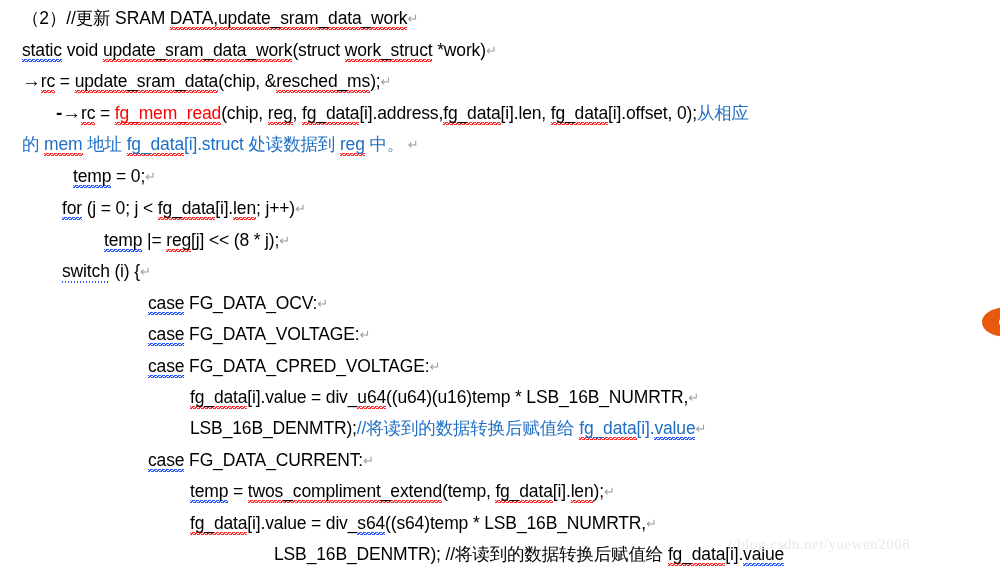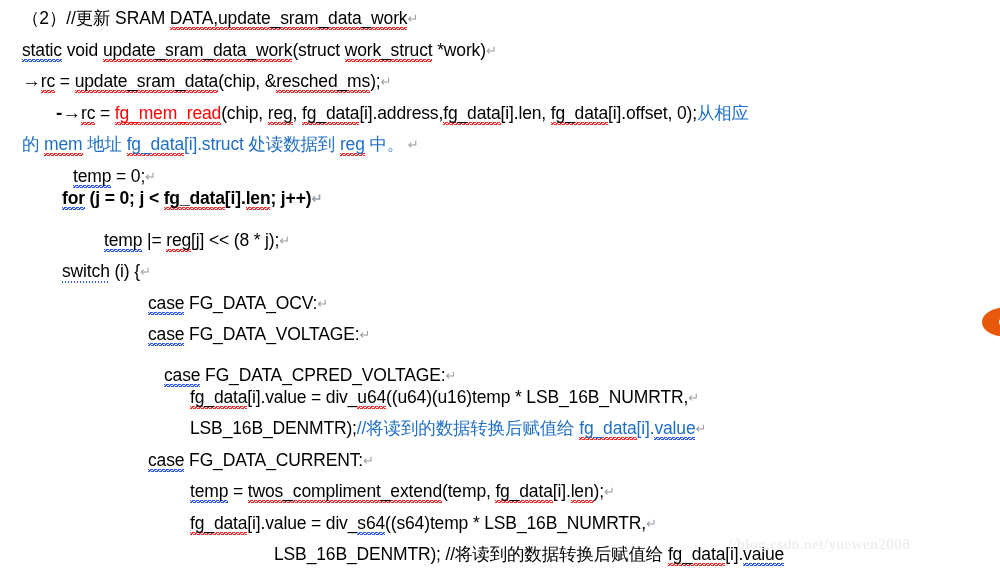--- a/index.html
+++ b/index.html
@@ -109,26 +109,26 @@
 
 <div id="doc">
 
   <div id="lines-host">
       <div class="line" style="left: 22px; top: 8px;"><span class="blk">（2）//更新 SRAM </span><span class="blk sq-red">DATA,update_sram_data_work</span><span class="pilcrow">↵</span></div>
       <div class="line" style="left: 22px; top: 40px;"><span class="blk sq-blue">static</span><span class="blk"> void </span><span class="blk sq-red">update_sram_data_work</span><span class="blk">(struct </span><span class="blk sq-red">work_struct</span><span class="blk"> *work)</span><span class="pilcrow">↵</span></div>
       <div class="line" style="left: 22px; top: 71px;"><span class="blk arrow-big">→</span><span class="blk sq-red">rc</span><span class="blk"> = </span><span class="blk sq-red">update_sram_data</span><span class="blk">(chip, &amp;</span><span class="blk sq-red">resched_ms</span><span class="blk">);</span><span class="pilcrow">↵</span></div>
       <div class="line" style="left: 56px; top: 103px;"><span class="blk arrow-big">-→</span><span class="blk sq-red">rc</span><span class="blk"> = </span><span class="red sq-red">fg_mem_read</span><span class="blk">(chip, </span><span class="blk sq-red">reg</span><span class="blk">, </span><span class="blk sq-red">fg_data</span><span class="blk">[i].address,</span><span class="blk sq-red">fg_data</span><span class="blk">[i].len, </span><span class="blk sq-red">fg_data</span><span class="blk">[i].offset, 0);</span><span class="blue">从相应</span></div>
       <div class="line" style="left: 22px; top: 134px;"><span class="blue">的 </span><span class="blue sq-red">mem</span><span class="blue"> 地址 </span><span class="blue sq-red">fg_data</span><span class="blue">[i].struct 处读数据到 </span><span class="blue sq-red">reg</span><span class="blue"> 中。</span><span class="pilcrow"> ↵</span></div>
       <div class="line" style="left: 62px; top: 166px; margin-left: 11px;"><span class="blk sq-blue">temp</span><span class="blk"> = 0;</span><span class="pilcrow">↵</span></div>
-      <div class="line" style="left: 62px; top: 188px; font-weight: bold;"><span class="blk sq-blue">for</span><span class="blk"> (j = 0; j &lt; </span><span class="blk sq-red">fg_data</span><span class="blk">[i].</span><span class="blk sq-red">len</span><span class="blk">; j++)</span><span class="pilcrow">↵</span></div>
+      <div class="line" style="left: 62px; top: 198px;"><span class="blk sq-blue">for</span><span class="blk"> (j = 0; j &lt; </span><span class="blk sq-red">fg_data</span><span class="blk">[i].</span><span class="blk sq-red">len</span><span class="blk">; j++)</span><span class="pilcrow">↵</span></div>
       <div class="line" style="left: 104px; top: 230px;"><span class="blk sq-blue">temp</span><span class="blk"> |= </span><span class="blk sq-red">reg</span><span class="blk">[j] &lt;&lt; (8 * j);</span><span class="pilcrow">↵</span></div>
       <div class="line" style="left: 62px; top: 261px;"><span class="blk sq-bluedot">switch</span><span class="blk"> (i) {</span><span class="pilcrow">↵</span></div>
       <div class="line" style="left: 148px; top: 293px;"><span class="blk sq-blue">case</span><span class="blk"> FG_DATA_OCV:</span><span class="pilcrow">↵</span></div>
       <div class="line" style="left: 148px; top: 324px;"><span class="blk sq-blue">case</span><span class="blk"> FG_DATA_VOLTAGE:</span><span class="pilcrow">↵</span></div>
-      <div class="line" style="left: 164px; top: 356px; margin-top: 9px;"><span class="blk sq-blue">case</span><span class="blk"> FG_DATA_CPRED_VOLTAGE:</span><span class="pilcrow">↵</span></div>
+      <div class="line" style="left: 148px; top: 356px;"><span class="blk sq-blue">case</span><span class="blk"> FG_DATA_CPRED_VOLTAGE:</span><span class="pilcrow">↵</span></div>
       <div class="line" style="left: 190px; top: 387px;"><span class="blk sq-red">fg_data</span><span class="blk">[i].value = div_</span><span class="blk sq-red">u64</span><span class="blk">((u64)(u16)temp * LSB_16B_NUMRTR,</span><span class="pilcrow">↵</span></div>
       <div class="line" style="left: 190px; top: 418px;"><span class="blk">LSB_16B_DENMTR);</span><span class="blue">//将读到的数据转换后赋值给 </span><span class="blue sq-red">fg_data</span><span class="blue">[i].</span><span class="blue sq-blue">value</span><span class="pilcrow">↵</span></div>
       <div class="line" style="left: 148px; top: 450px;"><span class="blk sq-blue">case</span><span class="blk"> FG_DATA_CURRENT:</span><span class="pilcrow">↵</span></div>
       <div class="line" style="left: 190px; top: 481px;"><span class="blk sq-blue">temp</span><span class="blk"> = </span><span class="blk sq-red">twos_compliment_extend</span><span class="blk">(temp, </span><span class="blk sq-red">fg_data</span><span class="blk">[i].</span><span class="blk sq-red">len</span><span class="blk">);</span><span class="pilcrow">↵</span></div>
       <div class="line" style="left: 190px; top: 513px;"><span class="blk sq-red">fg_data</span><span class="blk">[i].value = div_</span><span class="blk sq-blue">s64</span><span class="blk">((s64)temp * LSB_16B_NUMRTR,</span><span class="pilcrow">↵</span></div>
       <div class="line" style="left: 274px; top: 544px;"><span class="blk">LSB_16B_DENMTR); //将读到的数据转换后赋值给 </span><span class="blk sq-red">fg_data</span><span class="blk">[i].</span><span class="blk sq-blue">value</span></div>
     </div>
 
   <div id="edge-logo">
     <svg width="44" height="38" viewBox="0 0 44 38" aria-hidden="true">

